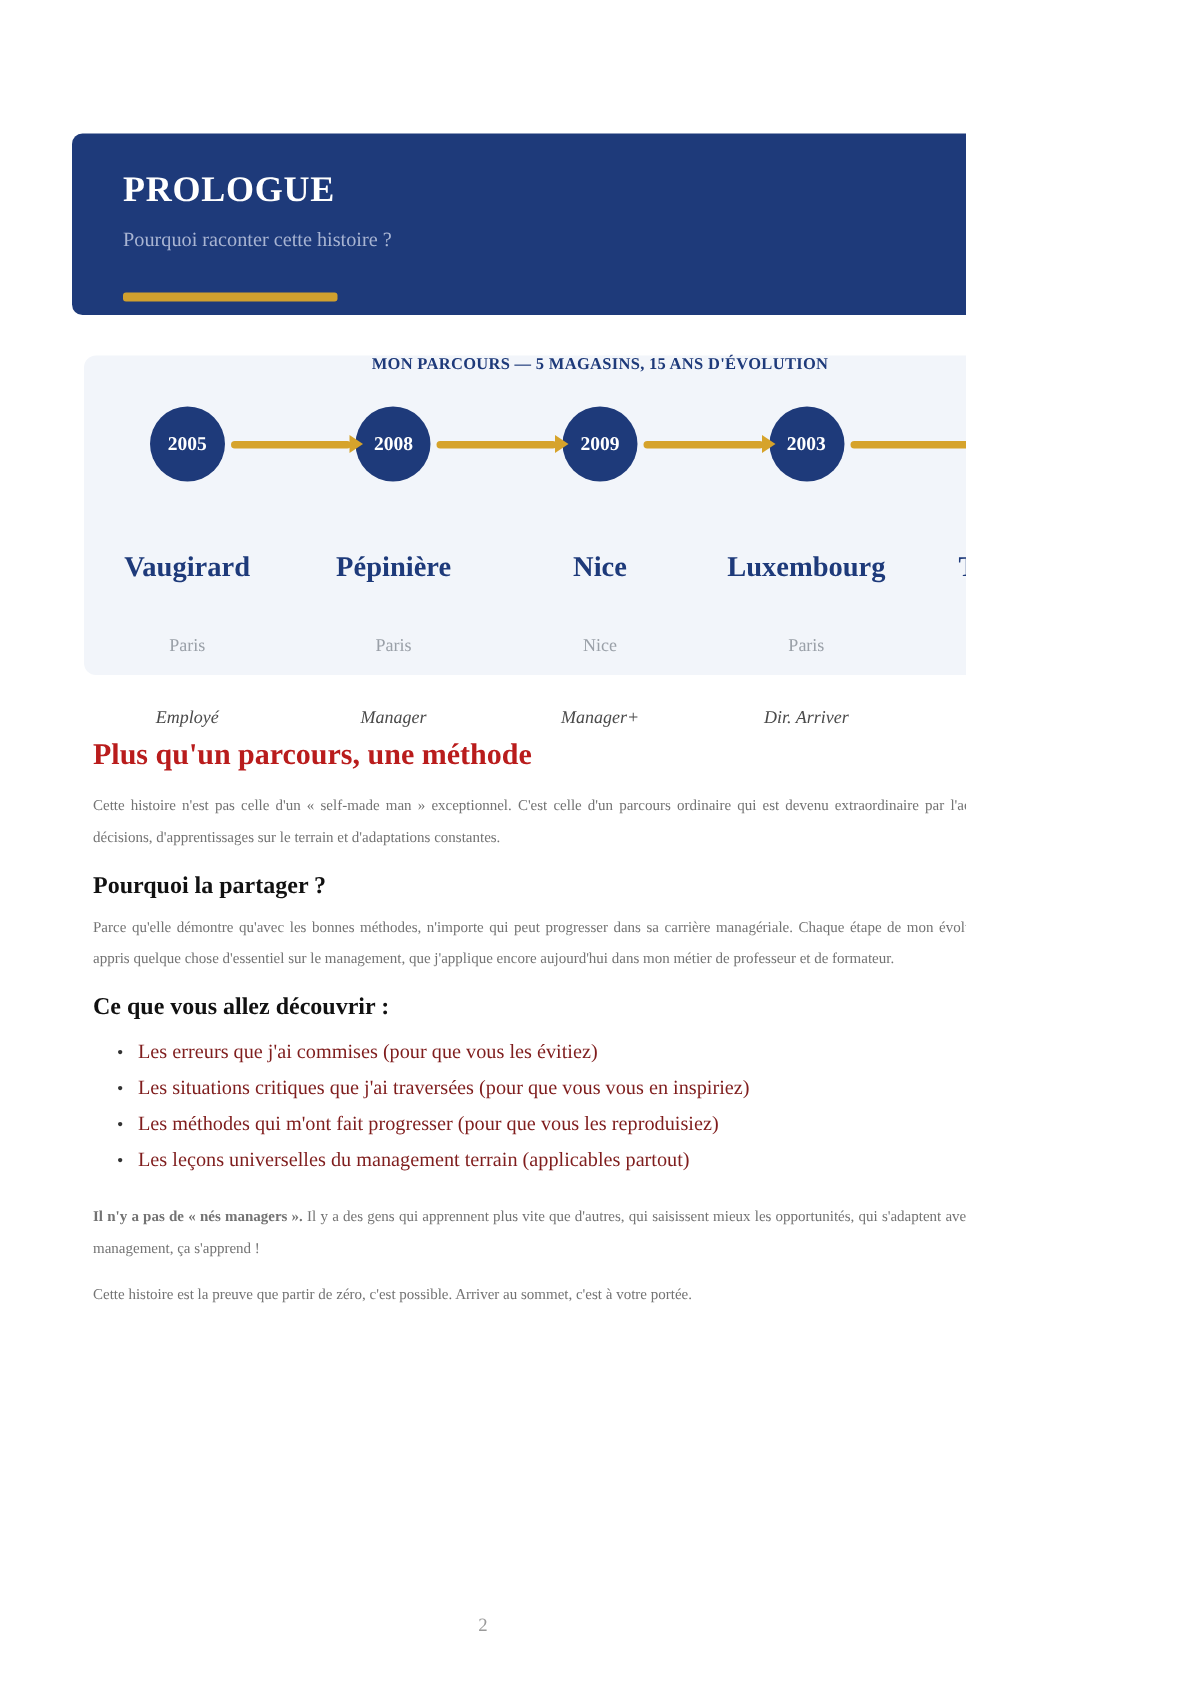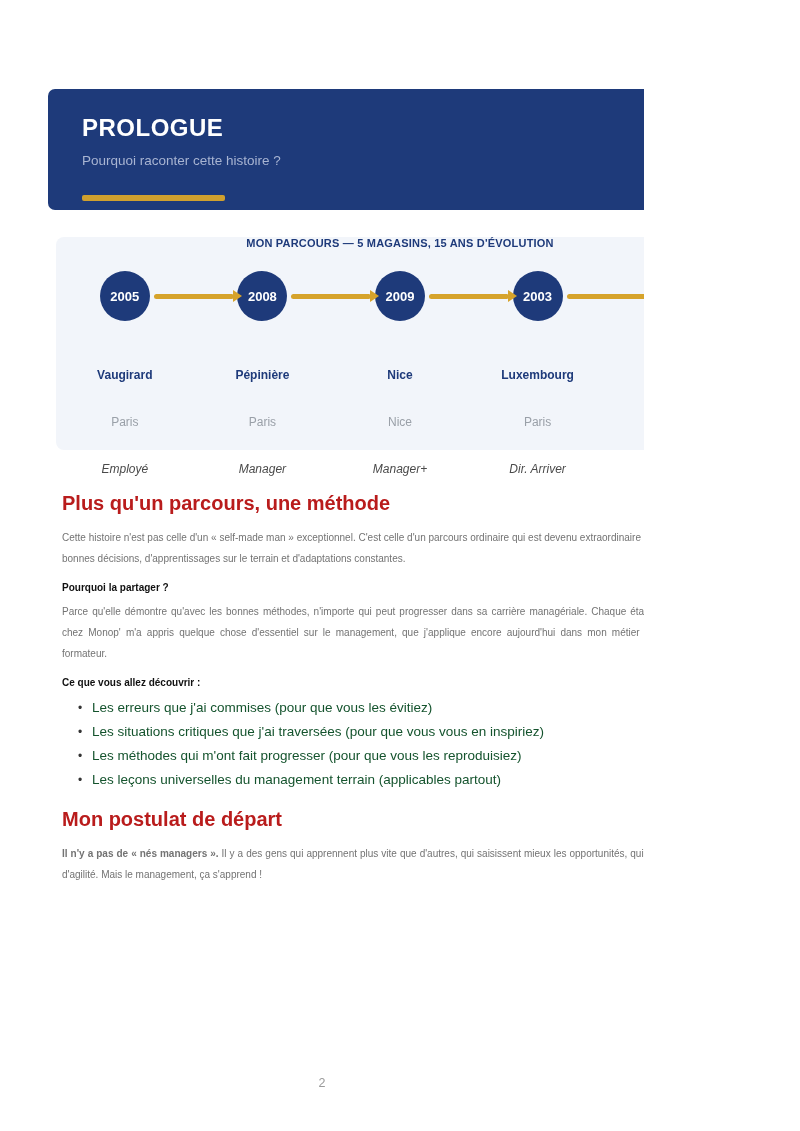--- a/index.html
+++ b/index.html
@@ -3,21 +3,21 @@
 <meta charset="utf-8">
 <style>
   * { margin:0; padding:0; box-sizing:border-box; }
   html,body { background:#ffffff; }
   body {
     width:800px; height:1131px;
     font-family:"Liberation Sans", sans-serif;
     position:relative;
     color:#1b1b1b;
   }
-  .page { position:relative; width:644px; height:1131px; background:#ffffff; overflow:hidden; }
+  .page { position:relative; width:644px; height:1131px; background:#ffffff; overflow:hidden;font-family:Liberation Serif, serif; }
 
   
   .header-box {
     position:absolute; left:48px; top:89px; width:704px; height:121px;
     background:#1e3a7a; border-radius:7px; padding:25px 34px 0 34px;
   }
   .header-title { color:#ffffff; font-size:24px; font-weight:bold; letter-spacing:0.5px; }
   .header-subtitle { color:#a8b4d2; font-size:13.5px; margin-top:11px; }
   .accent-bar {
     position:absolute; left:34px; bottom:9px; width:143px; height:6px;
@@ -35,42 +35,42 @@
   }
   .timeline-row {
     position:relative; display:flex; margin-top:22px;
   }
   .timeline-step { flex:1; display:flex; flex-direction:column; align-items:center;gap:29px; }
   .year-circle {
     width:50px; height:50px; border-radius:50%;
     background:#1e3a7a; color:#ffffff; font-weight:bold; font-size:13px;
     display:flex; align-items:center; justify-content:center;
   }
-  .step-store { margin-top:18px; color:#1e3a7a; font-weight:bold; font-size:12px;text-align:right; }
+  .step-store { margin-top:18px; color:#1e3a7a; font-weight:bold; font-size:19px;text-align:right; }
   .step-city  { margin-top:4px; color:#9aa0a8; font-size:12px; }
   .step-role  { margin-top:4px; color:#4a4a4a; font-size:12px; font-style:italic; }
 
   .timeline-arrow {
     position:absolute; top:22.5px; height:5px; width:80px;
     background:#d6a32b; border-radius:3px;
   }
   .timeline-arrow::after {
     content:""; position:absolute; right:-8px; top:50%; transform:translateY(-50%);
     border-left:9px solid #d6a32b; border-top:6px solid transparent; border-bottom:6px solid transparent;
   }
   .arrow-1 { left:98px; }  .arrow-2 { left:235px; }
   .arrow-3 { left:373px; } .arrow-4 { left:511px; }
 
   
   .content { position:absolute; left:62px; top:492px; width:676px; }
   .section-heading { color:#b91c1c; font-size:20px; font-weight:bold; }
   .body-p { font-size:10px; line-height:21px; text-align:justify; margin-top:12px; color:#737373; }
-  .sub-heading { font-size:10px; font-weight:bold; margin-top:13px; color:#111; }
+  .sub-heading { font-size:16px; font-weight:bold; margin-top:13px; color:#111; }
   .bullet-list { list-style:none; margin-top:8px; padding-left:30px; }
-  .bullet-list li { position:relative; font-size:13.5px; line-height:24px; color:#14532d; }
+  .bullet-list li { position:relative; font-size:13.5px; line-height:24px; color:#7f1d1d; }
   .bullet-list li::before { content:"•"; position:absolute; left:-14px; font-size:12px; color:#333; }
   .section-2 { margin-top:16px; }
   .lead-bold { font-weight:bold; }
 
   .page-number {
     position:absolute; left:0; right:0; top:1076px;
     text-align:center; color:#9a9a9a; font-size:12.5px;
   }
 </style>
 </head>
@@ -140,21 +140,21 @@
       <h3 class="sub-heading">Ce que vous allez découvrir :</h3>
       <ul class="bullet-list">
         <li>Les erreurs que j'ai commises (pour que vous les évitiez)</li>
         <li>Les situations critiques que j'ai traversées (pour que vous vous en inspiriez)</li>
         <li>Les méthodes qui m'ont fait progresser (pour que vous les reproduisiez)</li>
         <li>Les leçons universelles du management terrain (applicables partout)</li>
       </ul>
     </div>
 
     <div class="section section-2">
-      <h2 class="section-heading">Mon postulat de départ</h2>
       <p class="body-p"><span class="lead-bold">Il n'y a pas de « nés managers ».</span><span> Il y a des gens qui apprennent plus vite que d'autres, qui saisissent mieux les opportunités, qui s'adaptent avec plus d'agilité. Mais le management, ça s'apprend !</span></p>
+      <p class="body-p" style="margin-top:10px;">Cette histoire est la preuve que partir de zéro, c'est possible. Arriver au sommet, c'est à votre portée.</p>
     </div>
 
   </div>
 
   <div class="page-number">2</div>
 
 </div>
 
 </body></html>

